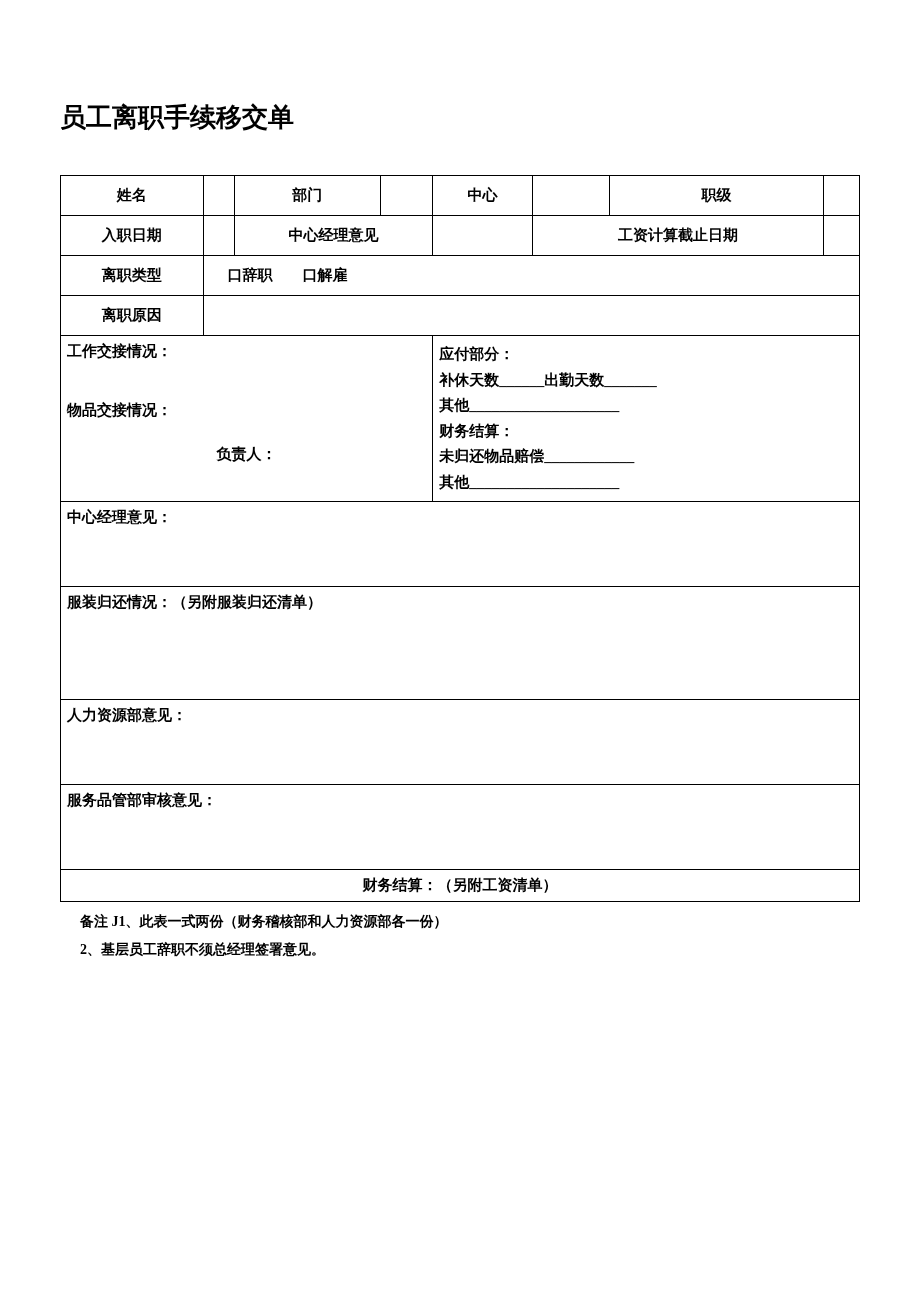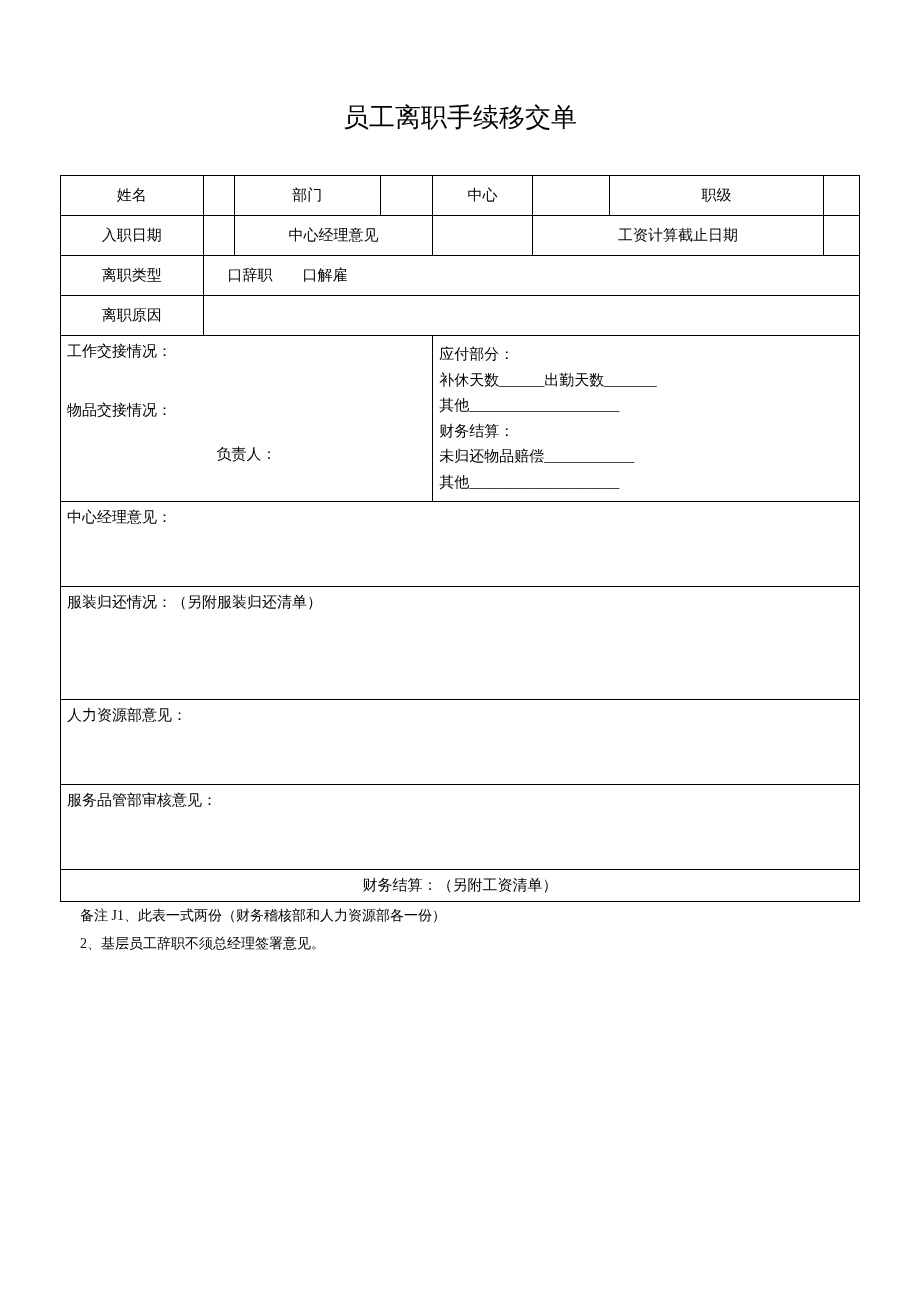--- a/index.html
+++ b/index.html
@@ -1,27 +1,27 @@
 <!DOCTYPE html>
 <html><head>
   <meta charset="utf-8">
   <style>
-    * { box-sizing: border-box; margin: 0; padding: 0; }
+    * { box-sizing: border-box; margin: 0; padding: 0; font-weight: bold; }
     body {
       font-family: "SimSun", "宋体", serif;
       background: #fff;
       width: 920px;
       padding: 100px 60px 40px 60px;
       font-size: 15px;
       color: #000;
     }
     .title {
-      text-align: center;
+      text-align: left;
       font-size: 26px;
-      font-weight: normal;
+      font-weight: bold;
       margin-bottom: 40px;
       font-family: "SimHei", "黑体", sans-serif;
     }
     table {
       border-collapse: collapse;
       width: 100%;
     }
     td {
       border: 1px solid #000;
       padding: 10px 8px;
@@ -38,21 +38,21 @@
       text-align: left;
       padding: 6px;
     }
     .handover-right {
       vertical-align: top;
       text-align: left;
       padding: 6px;
       line-height: 1.7;
     }
     .notes {
-      margin-top: 0;
+      margin-top: 6px;
       font-size: 14px;
       line-height: 2;
       padding-left: 20px;
     }
     .cb-line { display: inline-block; }
   </style>
 </head>
 <body>
 
 <div class="title">员工离职手续移交单</div>

